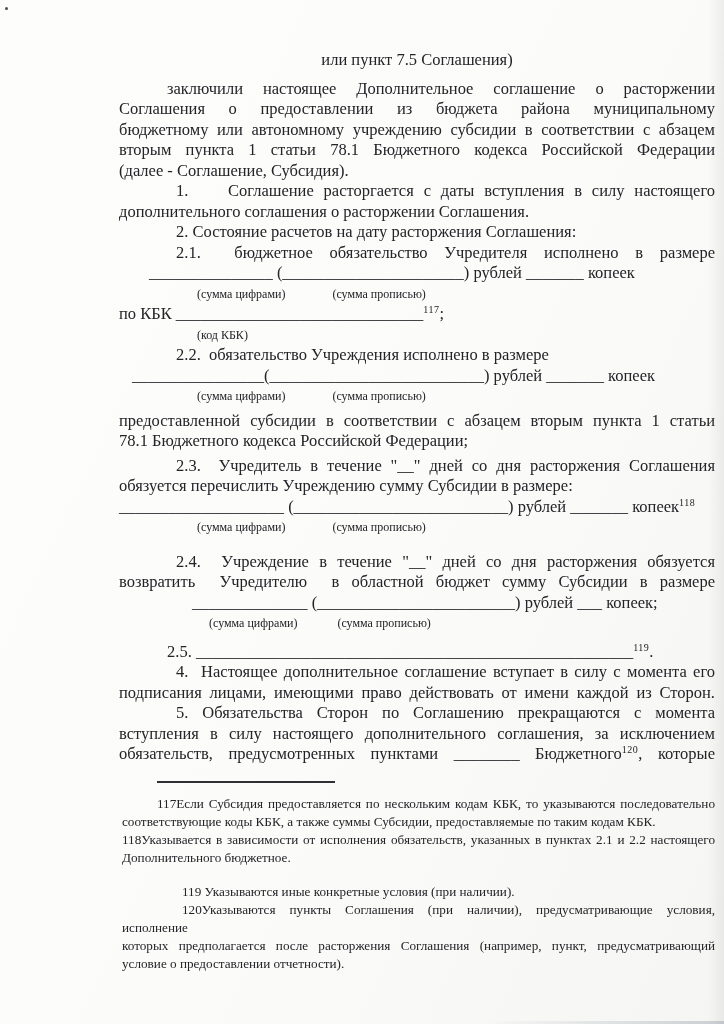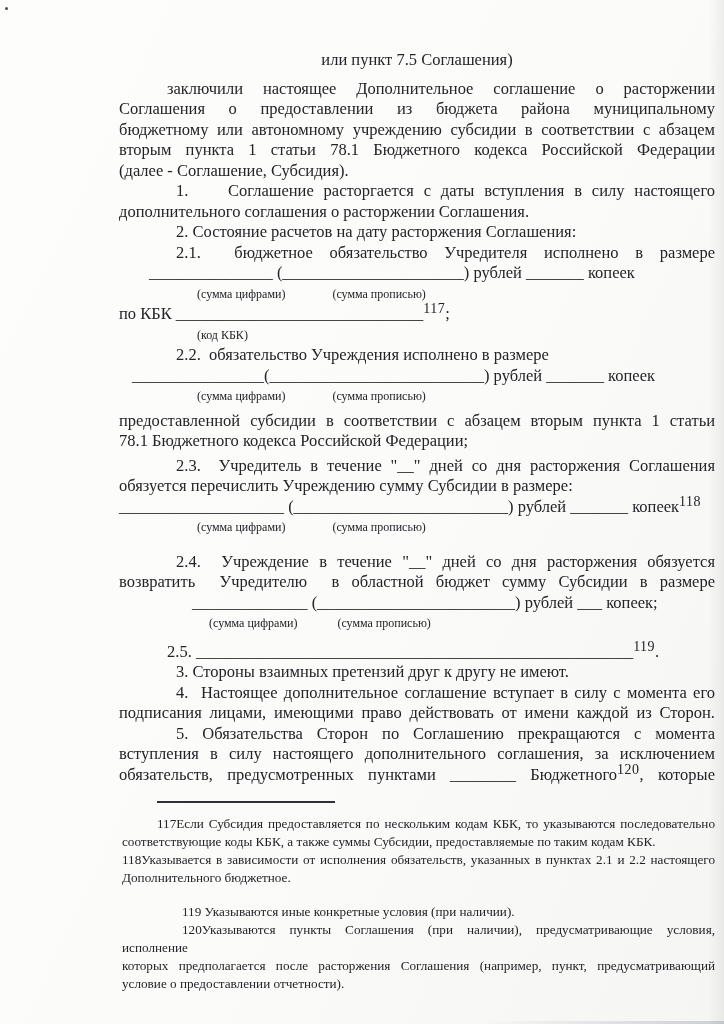--- a/index.html
+++ b/index.html
@@ -16,21 +16,21 @@
   .speck{position:absolute;left:5px;top:7px;width:3px;height:3px;border-radius:50%;background:#4a4a50;}
   .content{position:absolute;left:0;top:0;right:0;padding:50px 9px 0 100px;box-sizing:border-box;margin-left:19px;}
   .ln{font-size:16.5px;line-height:20.5px;}
   .just{text-align:justify;text-align-last:justify;text-justify:inter-word;}
   .center{text-align:center;}
   .ind30{text-indent:30px;} .ind48{text-indent:48px;} .ind57{text-indent:57px;}
   .ind13{text-indent:13px;} .ind73{text-indent:73px;}
   .hint{font-size:12px;line-height:20.5px;}
   .hint .h1{margin-left:78px;} .hint .h2{margin-left:47px;}
   .hint24 .h1{margin-left:90px;} .hint24 .h2{margin-left:40px;}
-  sup{font-size:14px;line-height:0;vertical-align:super;letter-spacing:0.5px;}
+  sup{font-size:10px;line-height:0;vertical-align:super;letter-spacing:0.5px;}
   .mt8{margin-top:8px;} .mt4{margin-top:4px;} .mt14{margin-top:14px;}
   .sep{width:178px;height:0;border-top:2px solid #303034;margin:16px 0 12px 38px;}
   .fnblock{margin-left:3px;margin-right:0;}
   .fn{font-size:13.2px;line-height:18px;}
   .fnind35{text-indent:35px;} .fnind60{text-indent:60px;}
   .fngap{margin-top:16px;}
 </style>
 </head>
 <body>
 
@@ -97,21 +97,20 @@
       <div class="ln ind73">______________ (________________________) рублей ___ копеек;</div>
       <div class="ln hint hint24">
         <span class="h1">(сумма цифрами)</span><span class="h2">(сумма прописью)</span>
       </div>
     </div>
 
     <div class="ln ind48 mt8">
       <span>2.5. </span><span>_____________________________________________________</span><sup>119</sup><span>.</span>
     </div>
 
-    <div class="ln ind57">3. Стороны взаимных претензий друг к другу не имеют.</div>
 
     <div>
       <div class="ln just ind57">4.&nbsp; Настоящее дополнительное соглашение вступает в силу с момента его</div>
       <div class="ln just">подписания лицами, имеющими право действовать от имени каждой из Сторон.</div>
     </div>
 
     <div>
       <div class="ln just ind57">5. Обязательства Сторон по Соглашению прекращаются с момента</div>
       <div class="ln just">вступления в силу настоящего дополнительного соглашения, за исключением</div>
       <div class="ln just">

